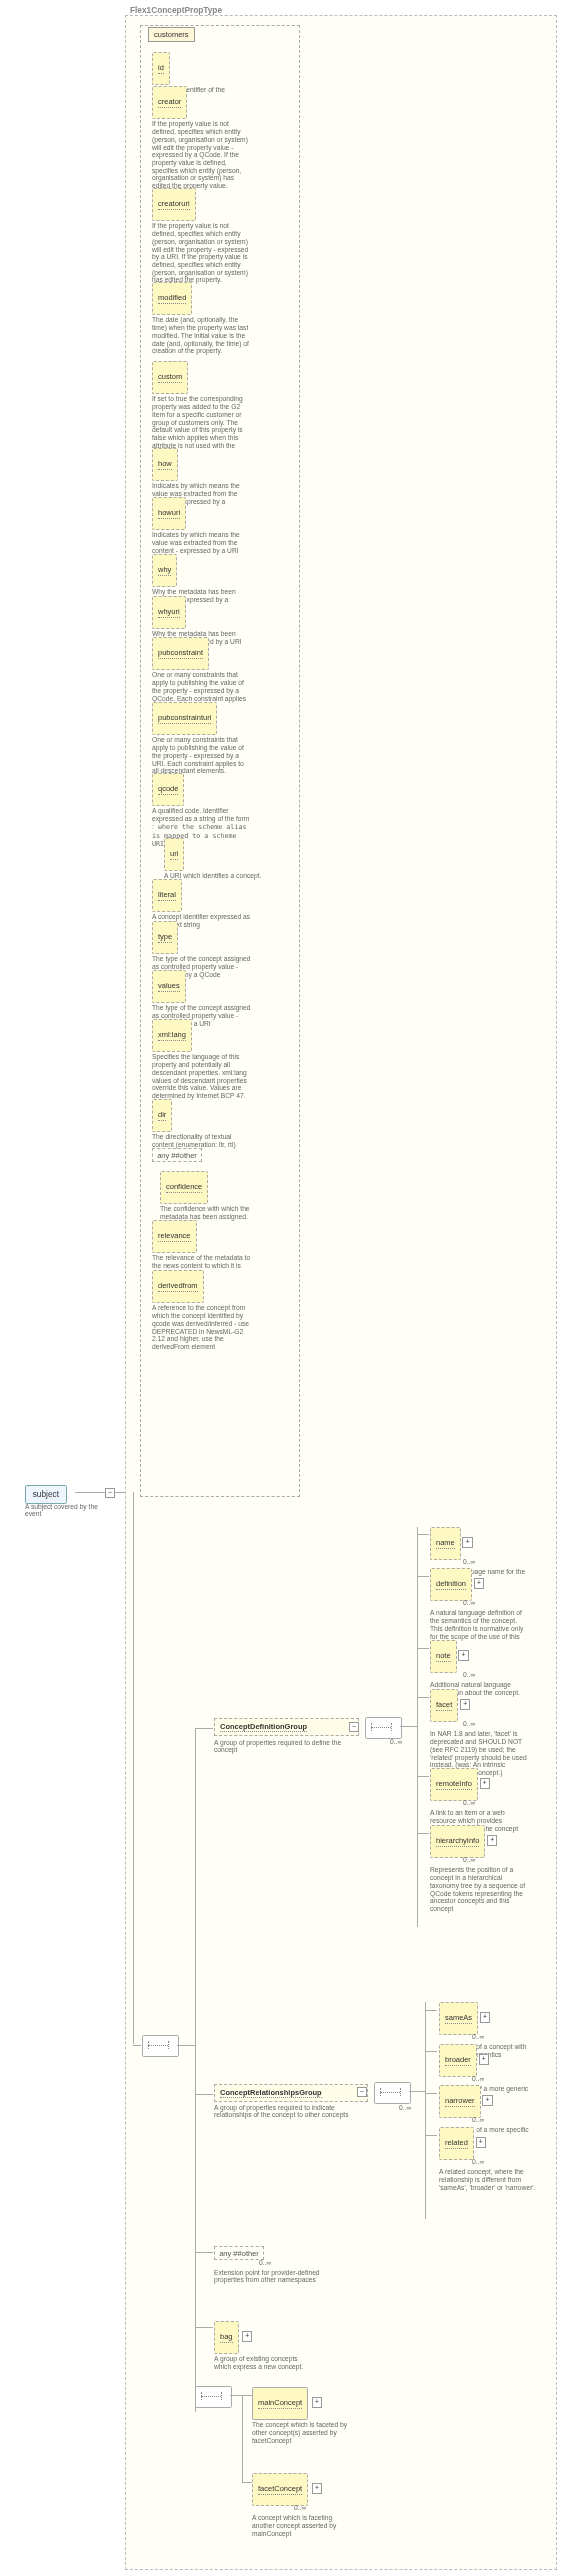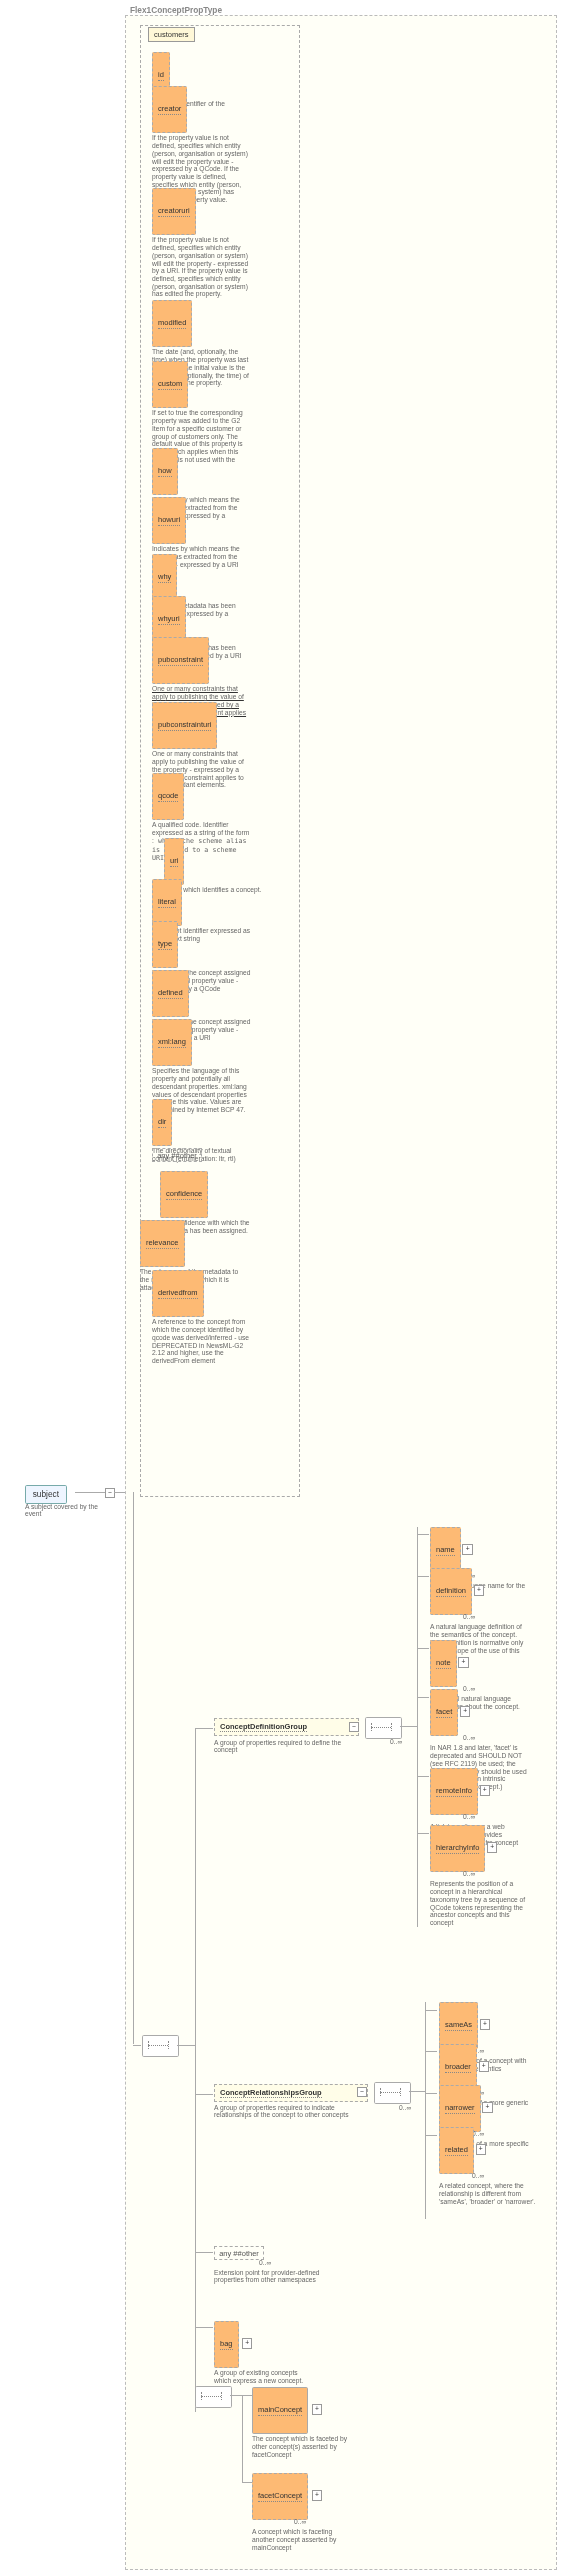--- a/index.html
+++ b/index.html
@@ -2,21 +2,21 @@
 <html style="font-size:13.3px"><head>
 <meta charset="utf-8">
 <style>
   body{margin:0;background:#fff;font-family:Arial,sans-serif;font-size:6.7px;color:#333}
   .canvas{position:relative;width:567px;height:2576px}
   .type-label{position:absolute;font-weight:bold;color:#888;font-size:8.3px}
   .outer-dash{position:absolute;border:0.8px dashed #bbb;background:rgba(255,255,200,0.15)}
   .group-dash{position:absolute;border:0.8px dashed #aaa}
   .node{position:absolute}
   .attr-box{border:0.8px solid #999;background:#fff8d8;padding:1.7px 5px;font-size:7.5px}
-  .el-box{background:#fdba74;padding:17px 5px;font-size:7.5px;border:0.8px dashed #aaa;border-radius:1.7px;display:inline-block;text-align:right}
+  .el-box{background:#fef9c3;padding:10px 5px;font-size:7.5px;border:0.8px dashed #aaa;border-radius:1.7px;display:inline-block;text-align:right}
   .el-solid{border-style:solid}
   .desc{color:#666;font-size:6.7px;line-height:1.15;margin-top:1.7px;max-width:100px}
   .dotund{border-bottom:0.8px dotted #888;display:inline-block;padding-bottom:0.8px}
   .subject-box{position:absolute;background:#eef5ff;border:0.8px solid #7aa;padding:3.3px 6.7px;font-size:8.3px;border-radius:1.7px}
   .subject-desc{position:absolute;color:#666;font-size:6.7px;max-width:75px}
   .seq{position:absolute;width:35px;height:20px;border:0.8px solid #aaa;background:#fff;border-radius:1.7px}
   .seq::before{content:"";position:absolute;left:5px;top:9.2px;width:20px;border-top:0.8px dotted #888}
   .seq::after{content:"";position:absolute;left:5px;top:5px;height:8.3px;border-left:0.8px dotted #888}
   .seq .d2{position:absolute;left:25px;top:5px;height:8.3px;border-left:0.8px dotted #888}
   .expand{position:absolute;width:8.3px;height:8.3px;border:0.8px solid #999;background:#fff;font-size:6.7px;line-height:7.5px;text-align:center}
@@ -40,42 +40,42 @@
   <div class="expand" style="left:105px;top:1488px">−</div>
   <div class="wire wh" style="left:114px;top:1492px;width:11px"></div>
 
   <div class="group-dash" style="left:140px;top:25px;width:158px;height:1470px"></div>
   <div class="node" style="left:148px;top:30px"><span class="attr-box"><span>customers</span></span></div>
 
   <div id="attrs-container">
       <div class="node" style="left: 152px; top: 52px;"><span class="el-box"><span class="dotund">id</span></span><div class="desc">The local identifier of the</div></div>
       <div class="node" style="left: 152px; top: 86px;"><span class="el-box"><span class="dotund">creator</span></span><div class="desc">If the property value is not defined, specifies which entity (person, organisation or system) will edit the property value - expressed by a QCode. If the property value is defined, specifies which entity (person, organisation or system) has edited the property value.</div></div>
       <div class="node" style="left: 152px; top: 188px;"><span class="el-box"><span class="dotund">creatoruri</span></span><div class="desc">If the property value is not defined, specifies which entity (person, organisation or system) will edit the property - expressed by a URI. If the property value is defined, specifies which entity (person, organisation or system) has edited the property.</div></div>
-      <div class="node" style="left: 152px; top: 300px;"><span class="el-box"><span class="dotund">modified</span></span><div class="desc">The date (and, optionally, the time) when the property was last modified. The initial value is the date (and, optionally, the time) of creation of the property.</div></div>
+      <div class="node" style="left: 152px; top: 282px;"><span class="el-box"><span class="dotund">modified</span></span><div class="desc">The date (and, optionally, the time) when the property was last modified. The initial value is the date (and, optionally, the time) of creation of the property.</div></div>
       <div class="node" style="left: 152px; top: 361px;"><span class="el-box"><span class="dotund">custom</span></span><div class="desc">If set to true the corresponding property was added to the G2 Item for a specific customer or group of customers only. The default value of this property is false which applies when this attribute is not used with the</div></div>
       <div class="node" style="left: 152px; top: 448px;"><span class="el-box"><span class="dotund">how</span></span><div class="desc">Indicates by which means the value was extracted from the content - expressed by a</div></div>
       <div class="node" style="left: 152px; top: 497px;"><span class="el-box"><span class="dotund">howuri</span></span><div class="desc">Indicates by which means the value was extracted from the content - expressed by a URI</div></div>
       <div class="node" style="left: 152px; top: 554px;"><span class="el-box"><span class="dotund">why</span></span><div class="desc">Why the metadata has been included - expressed by a</div></div>
       <div class="node" style="left: 152px; top: 596px;"><span class="el-box"><span class="dotund">whyuri</span></span><div class="desc">Why the metadata has been included - expressed by a URI</div></div>
-      <div class="node" style="left: 152px; top: 637px; text-decoration: underline;"><span class="el-box"><span class="dotund">pubconstraint</span></span><div class="desc">One or many constraints that apply to publishing the value of the property - expressed by a QCode. Each constraint applies to all descendant</div></div>
+      <div class="node" style="left: 152px; top: 637px;"><span class="el-box"><span class="dotund">pubconstraint</span></span><div class="desc">One or many constraints that apply to publishing the value of the property - expressed by a QCode. Each constraint applies to all descendant</div></div>
       <div class="node" style="left: 152px; top: 702px;"><span class="el-box"><span class="dotund">pubconstrainturi</span></span><div class="desc">One or many constraints that apply to publishing the value of the property - expressed by a URI. Each constraint applies to all descendant elements.</div></div>
       <div class="node" style="left: 152px; top: 773px;"><span class="el-box"><span class="dotund">qcode</span></span><div class="desc">A qualified code. Identifier expressed as a string of the form <scheme-alias>:<code> where the scheme alias is mapped to a scheme URI</code></scheme-alias></div></div>
       <div class="node" style="left: 164px; top: 838px;"><span class="el-box"><span class="dotund">uri</span></span><div class="desc">A URI which identifies a concept.</div></div>
       <div class="node" style="left: 152px; top: 879px;"><span class="el-box"><span class="dotund">literal</span></span><div class="desc">A concept identifier expressed as a free text string</div></div>
       <div class="node" style="left: 152px; top: 921px;"><span class="el-box"><span class="dotund">type</span></span><div class="desc">The type of the concept assigned as controlled property value - expressed by a QCode</div></div>
-      <div class="node" style="left: 152px; top: 970px;"><span class="el-box"><span class="dotund">defined</span></span><div class="desc">The type of the concept assigned as controlled property value - expressed by a URI</div></div>
+      <div class="node" style="left: 152px; top: 970px;"><span class="el-box"><span class="dotund">values</span></span><div class="desc">The type of the concept assigned as controlled property value - expressed by a URI</div></div>
       <div class="node" style="left: 152px; top: 1019px;"><span class="el-box"><span class="dotund">xml:lang</span></span><div class="desc">Specifies the language of this property and potentially all descendant properties. xml:lang values of descendant properties override this value. Values are determined by Internet BCP 47.</div></div>
       <div class="node" style="left: 152px; top: 1099px;"><span class="el-box"><span class="dotund">dir</span></span><div class="desc">The directionality of textual content (enumeration: ltr, rtl)</div></div>
     </div>
 
   <div class="any-box" style="left: 152px; top: 1148px;"><span>any ##other</span></div>
 
   <div id="post-attrs">
       <div class="node" style="left: 160px; top: 1171px;"><span class="el-box"><span class="dotund">confidence</span></span><div class="desc">The confidence with which the metadata has been assigned.</div></div>
-      <div class="node" style="left: 140px; top: 1220px;"><span class="el-box"><span class="dotund">relevance</span></span><div class="desc">The relevance of the metadata to the news content to which it is attached.</div></div>
+      <div class="node" style="left: 152px; top: 1220px;"><span class="el-box"><span class="dotund">relevance</span></span><div class="desc">The relevance of the metadata to the news content to which it is attached.</div></div>
       <div class="node" style="left: 152px; top: 1270px;"><span class="el-box"><span class="dotund">derivedfrom</span></span><div class="desc">A reference to the concept from which the concept identified by qcode was derived/inferred - use DEPRECATED in NewsML-G2 2.12 and higher, use the derivedFrom element</div></div>
     </div>
 
   <div class="seq" style="left:142px;top:2035px">
       <span class="d2"></span>
     </div>
   <div class="wire wv" style="left:133px;top:1492px;height:552px"></div>
   <div class="wire wh" style="left:133px;top:2045px;width:8.3px"></div>
 
   <div class="wire wh" style="left:177px;top:2045px;width:18.4px"></div>

